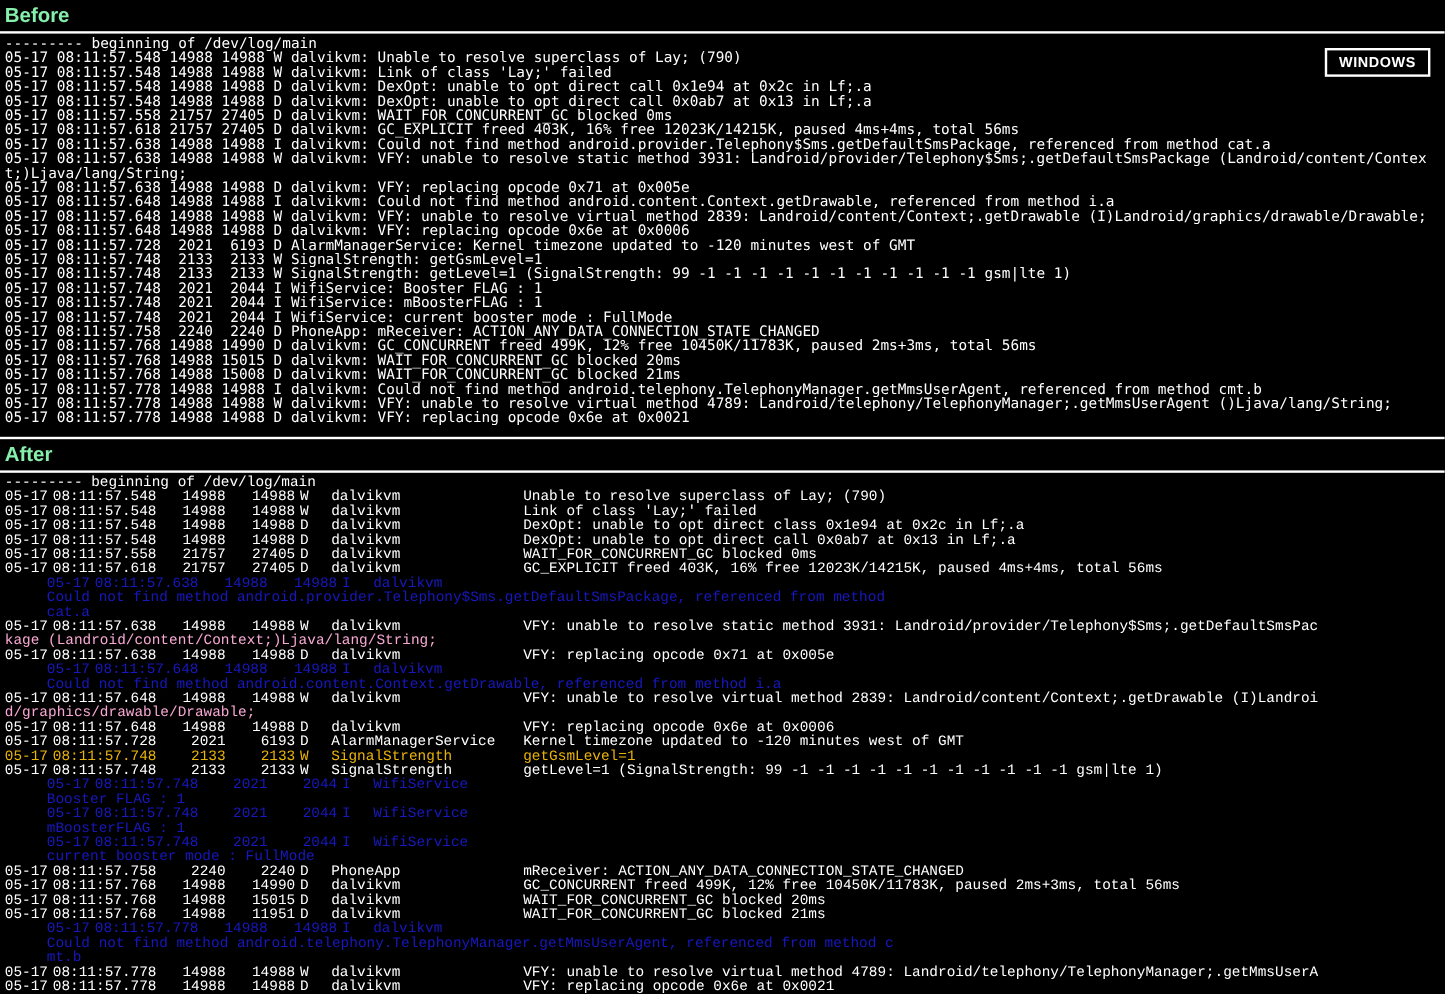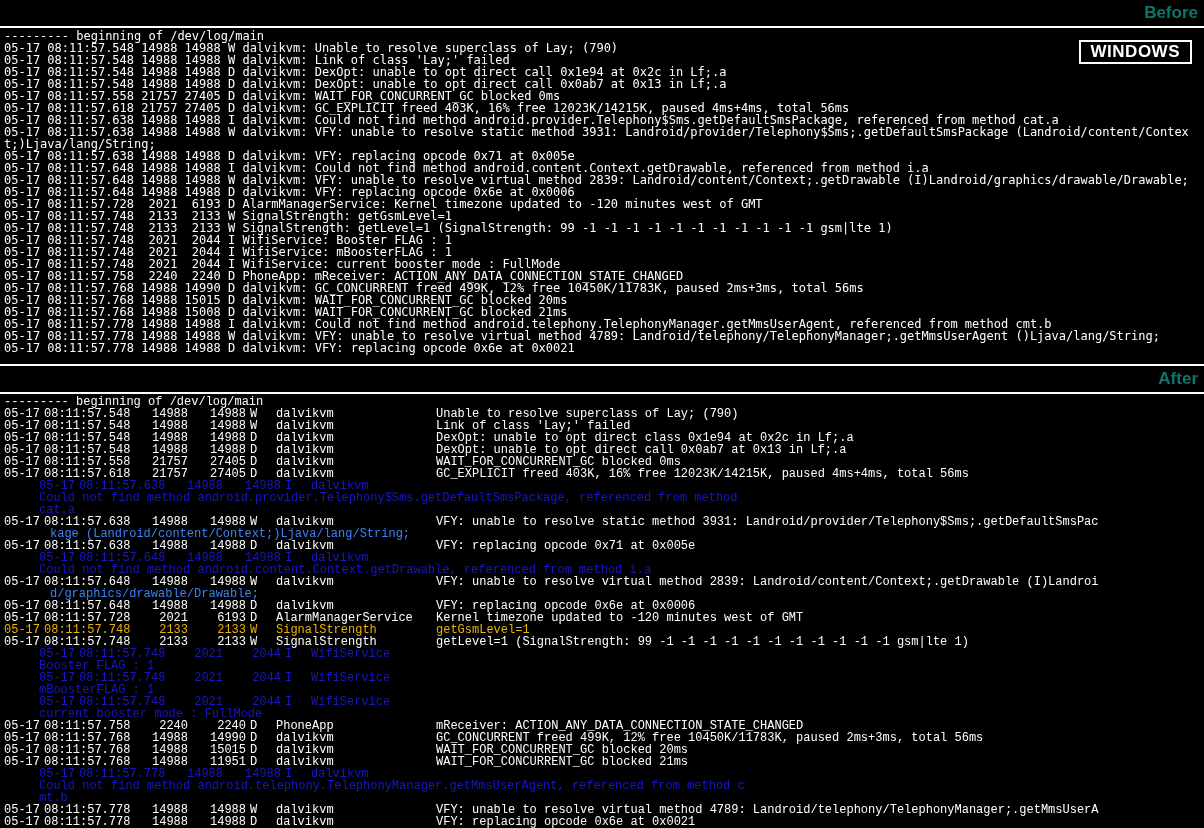--- a/index.html
+++ b/index.html
@@ -11,40 +11,39 @@
     font-size: 12px;
     line-height: 12px;
     width: 1204px;
     height: 828px;
     overflow: hidden;
   }
   .section-title {
     font-family: Arial, Helvetica, sans-serif;
     font-size: 17px;
     font-weight: bold;
-    color: #0f766e;
+    color: #86efac;
     padding: 4px 6px 4px 4px;
     line-height: 18px;
-    text-align: right;
   }
   .divider {
     border-top: 2px solid #fff;
   }
   .panel {
     position: relative;
     padding: 2px 4px 10px 4px;
   }
   .windows-badge {
     position: absolute;
     right: 12px;
     top: 12px;
     border: 2px solid #fff;
     padding: 4px 10px;
     font-family: Arial, Helvetica, sans-serif;
-    font-size: 17px;
+    font-size: 12px;
     font-weight: 900;
     background: #000;
     color: #fff;
     letter-spacing: 0.5px;
   }
   
   .before pre {
     margin: 0;
     white-space: pre-wrap;
     word-break: break-all;
@@ -66,21 +65,21 @@
   .after .c-lvl  { width: 26px; }
   .after .c-tag  { width: 160px; }
   .after .c-msg  { width: 740px; }
   .after .wrapline {
     display: block;
     white-space: pre-wrap;
     word-break: break-all;
   }
   
   .clr-w { color: #ffffff; }
-  .clr-o { color: #3b82f6; margin-left: 46px; }   
+  .clr-o { color: #f9a8d4; }   
   .clr-b { color: #1818c0; margin-left: 35px; }   
   .clr-m { color: #eab308; }
 </style>
 </head>
 <body>
 
 <div class="section-title">Before</div>
 <div class="divider"></div>
 <div class="panel before">
   <div class="windows-badge">WINDOWS</div>

